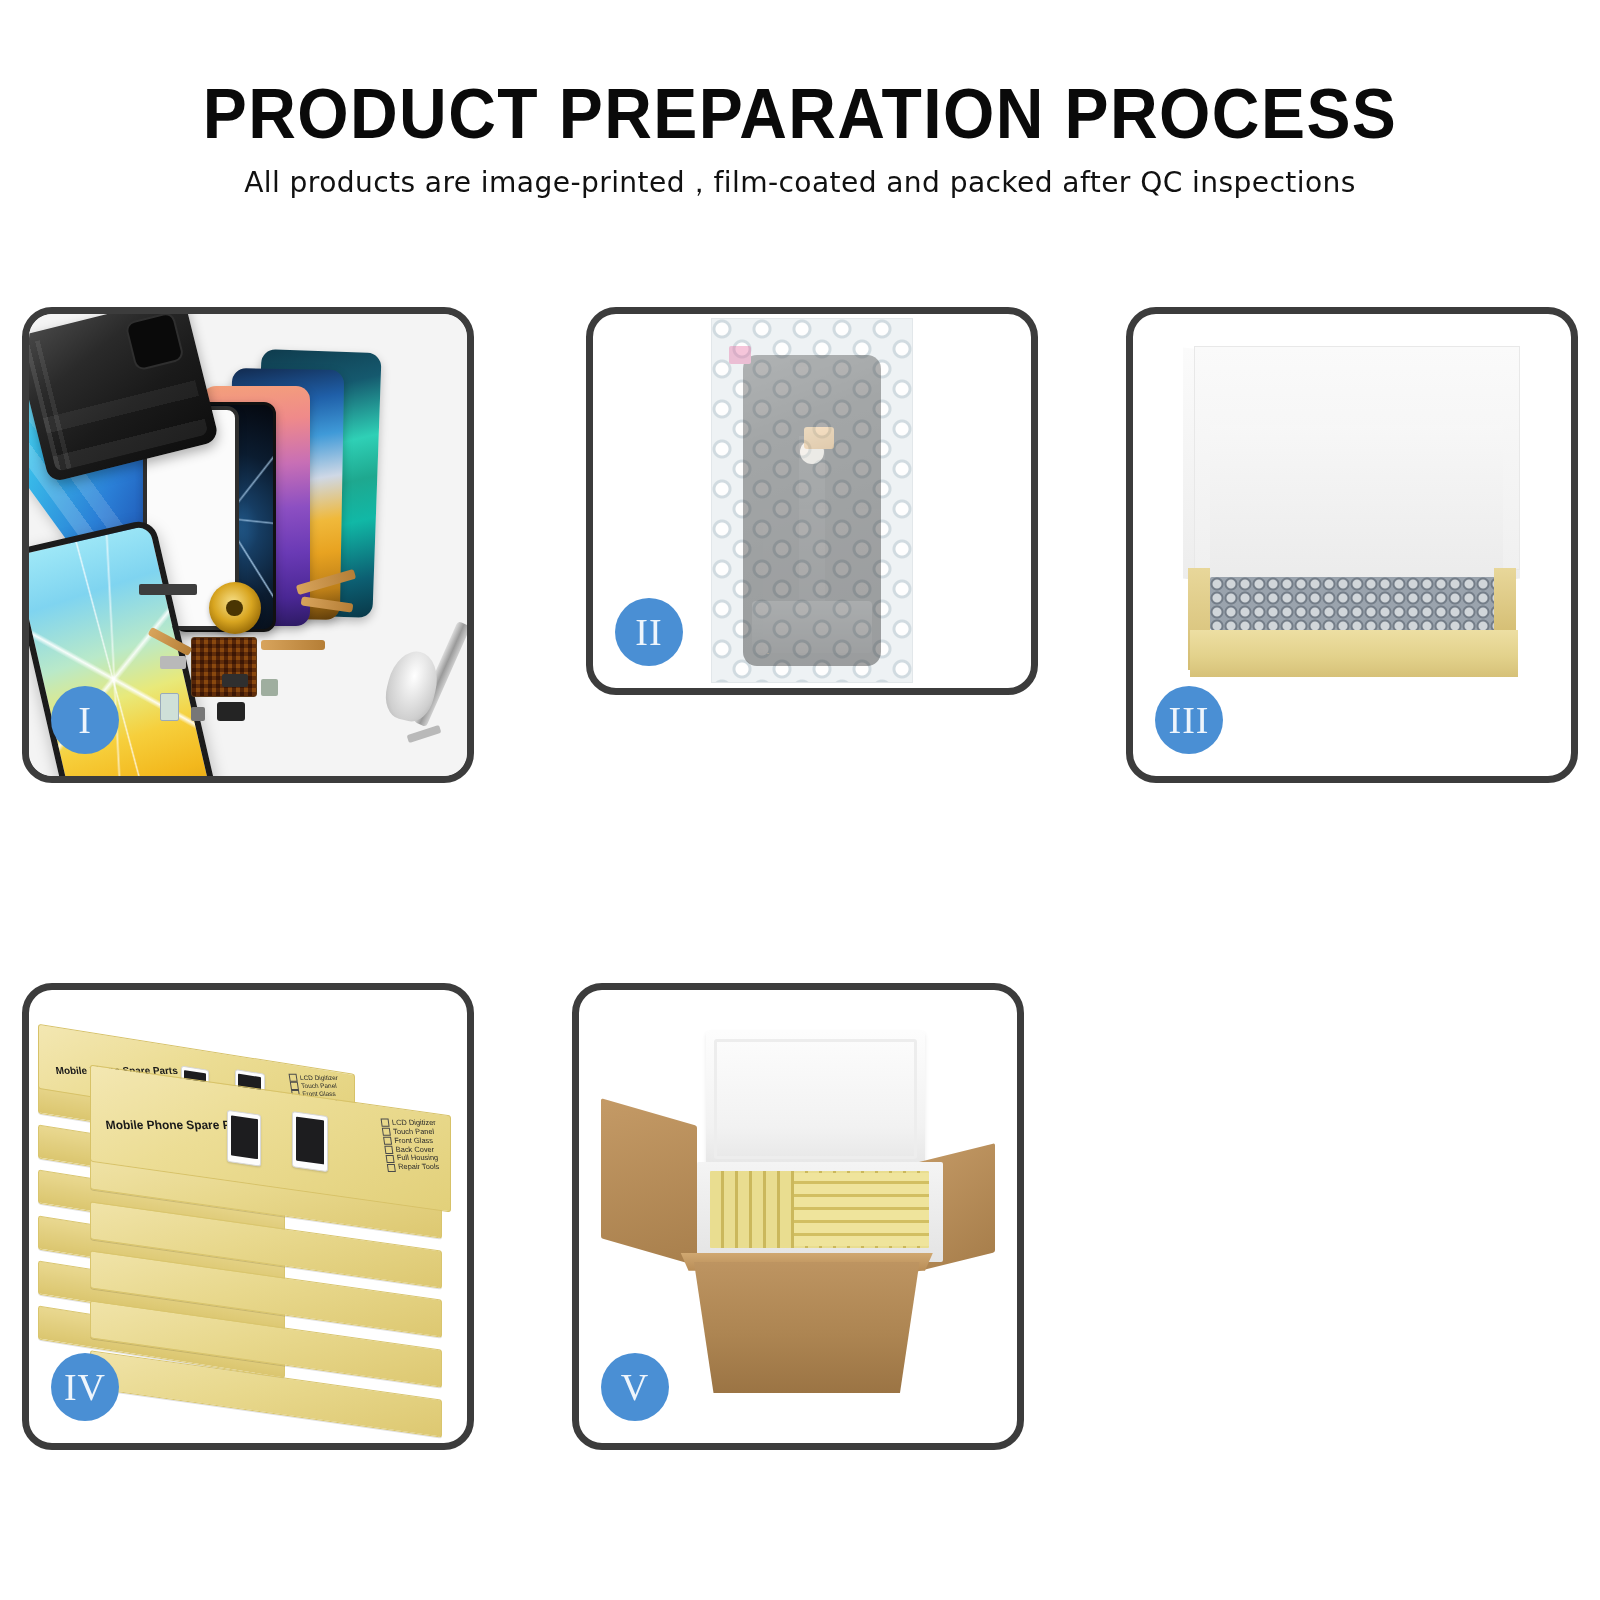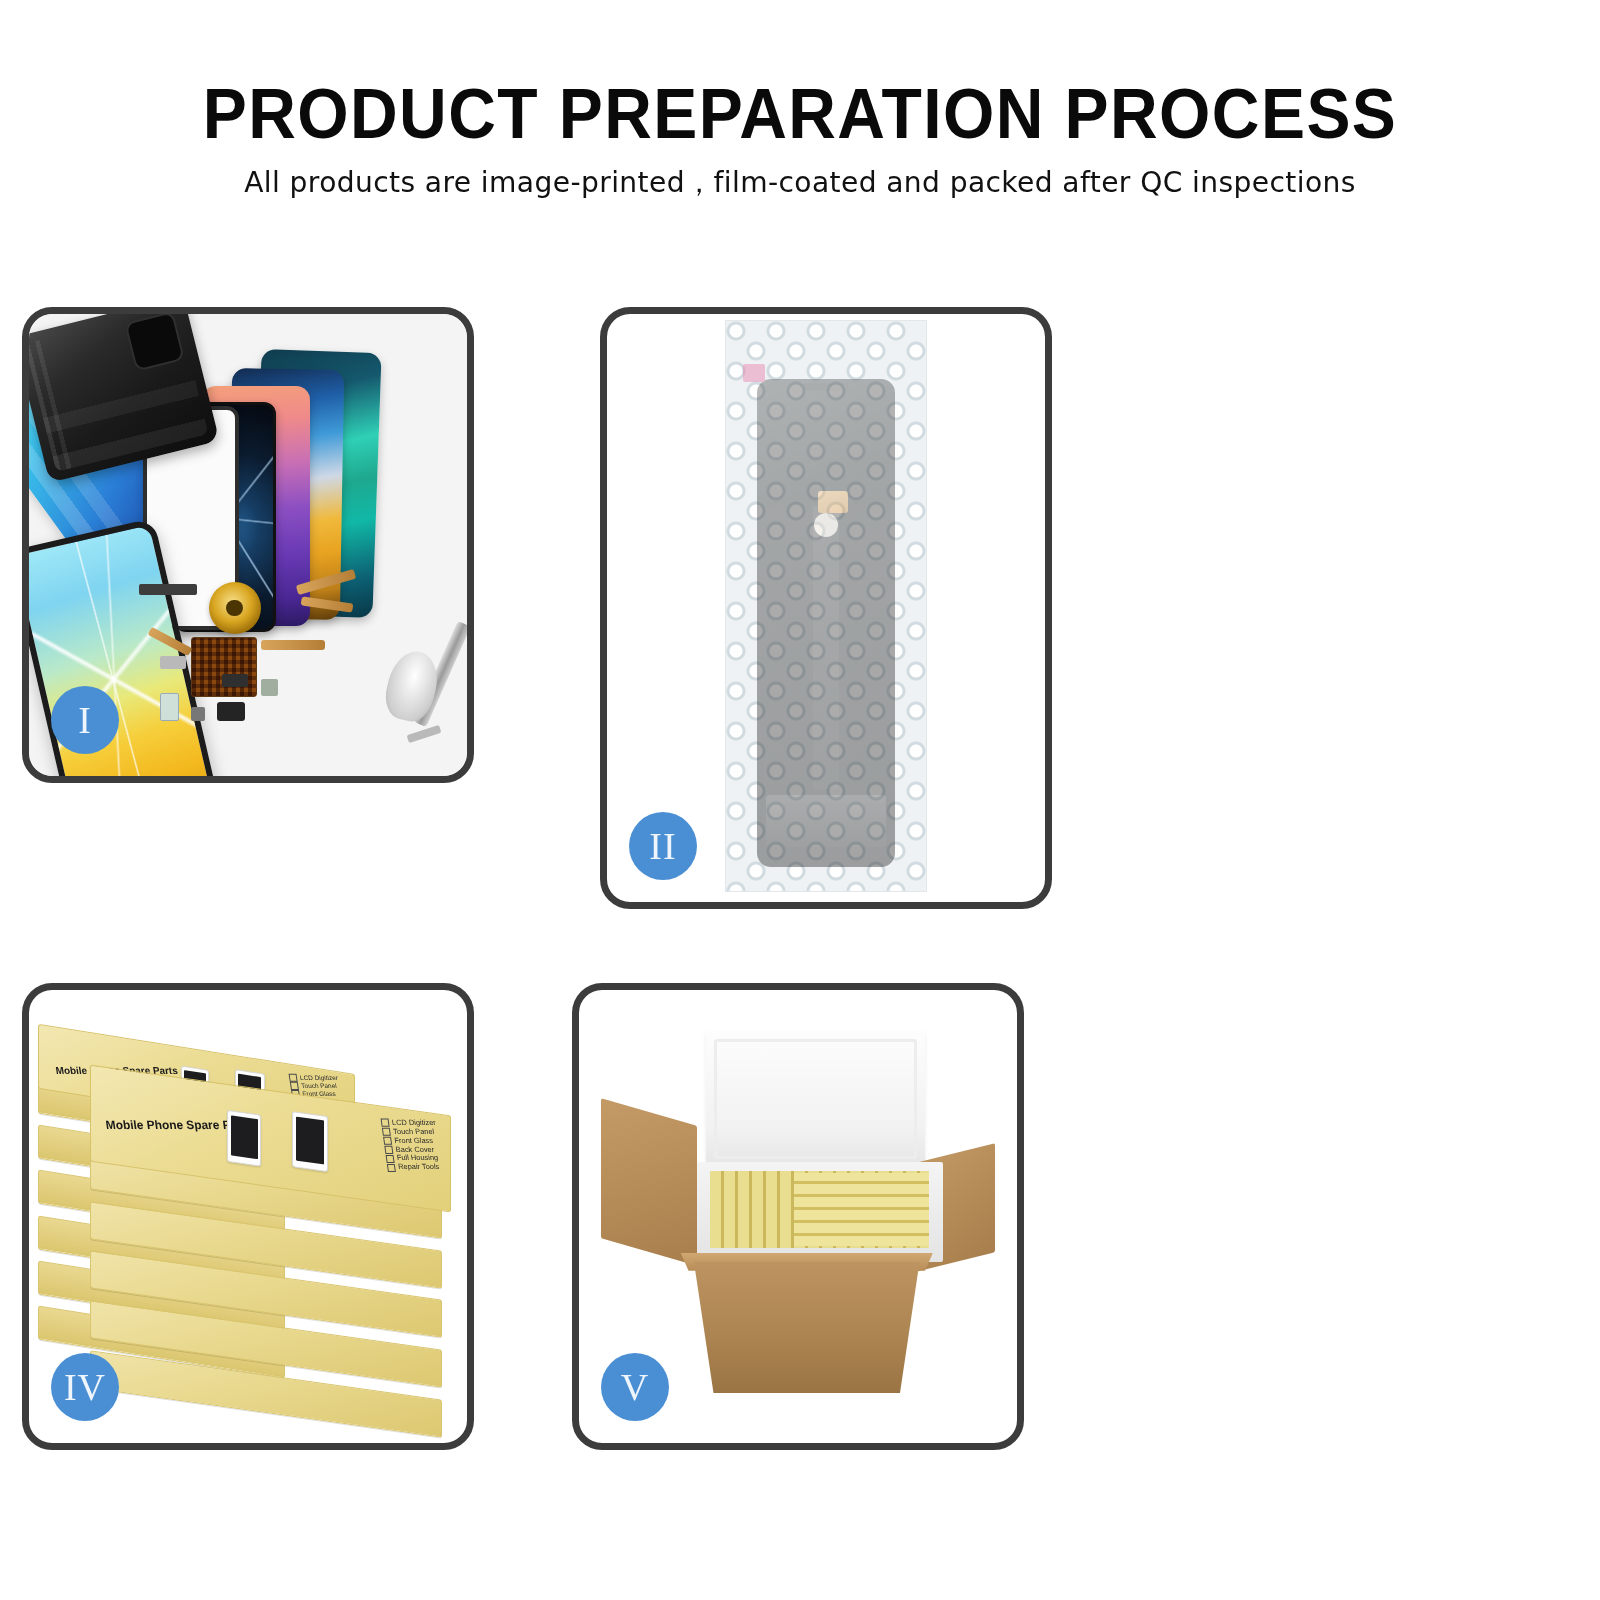--- a/index.html
+++ b/index.html
@@ -303,40 +303,55 @@
       <div class="prt" style="left:37%;top:85%;width:14px;height:14px;background:#777;"></div>
       <div class="tool"></div>
       <div class="brush"></div>
       <div class="prt" style="right:6%;top:90%;width:34px;height:8px;background:#b9b9b9;transform:rotate(-18deg);"></div>
     </div>
     <div class="badge">
       <span>I</span>
     </div>
   </div>
 
-  <div class="panel" style="left:600px;top:307px;width:452px;height:602px;">
+  <div class="panel" style="left:586px;top:307px;width:452px;height:388px;">
     <div class="inner">
       <div class="bubblebag"></div>
       <div class="screenassy">
         <div class="notch2"></div>
         <div class="ribbon"></div>
         <div class="camcircle"></div>
         <div class="goldtab" style="left:44%;top:23%;"></div>
         <div class="goldtab" style="left:14%;bottom:5%;transform:rotate(-18deg);"></div>
         <div class="goldtab" style="right:14%;bottom:5%;transform:rotate(16deg);"></div>
         <div class="botconn"></div>
       </div>
       <div class="pinklabel"></div>
       <div class="bubblebag" style="opacity:.62;"></div>
     </div>
     <div class="badge">
       <span>II</span>
     </div>
   </div>
 
+  <div class="panel" style="left:1126px;top:307px;width:452px;height:476px;">
+    <div class="inner">
+      <div class="b3flapL"></div>
+      <div class="b3flapR"></div>
+      <div class="b3lidback"></div>
+      <div class="b3foaminner"></div>
+      <div class="b3bubble"></div>
+      <div class="b3traysideL"></div>
+      <div class="b3traysideR"></div>
+      <div class="b3trayfront"></div>
+    </div>
+    <div class="badge">
+      <span>III</span>
+    </div>
+  </div>
 
   <div class="panel" style="left:22px;top:983px;width:452px;height:467px;">
     <div class="inner">
       <div class="stack">
 
         <div class="sbox edge" style="left:2%;top:24%;width:56%;height:7%;transform:skewY(9deg);"></div>
         <div class="sbox edge" style="left:2%;top:34%;width:56%;height:7%;transform:skewY(9deg);"></div>
         <div class="sbox edge" style="left:2%;top:44%;width:56%;height:7%;transform:skewY(9deg);"></div>
         <div class="sbox edge" style="left:2%;top:54%;width:56%;height:7%;transform:skewY(9deg);"></div>
         <div class="sbox edge" style="left:2%;top:64%;width:56%;height:7%;transform:skewY(9deg);"></div>

